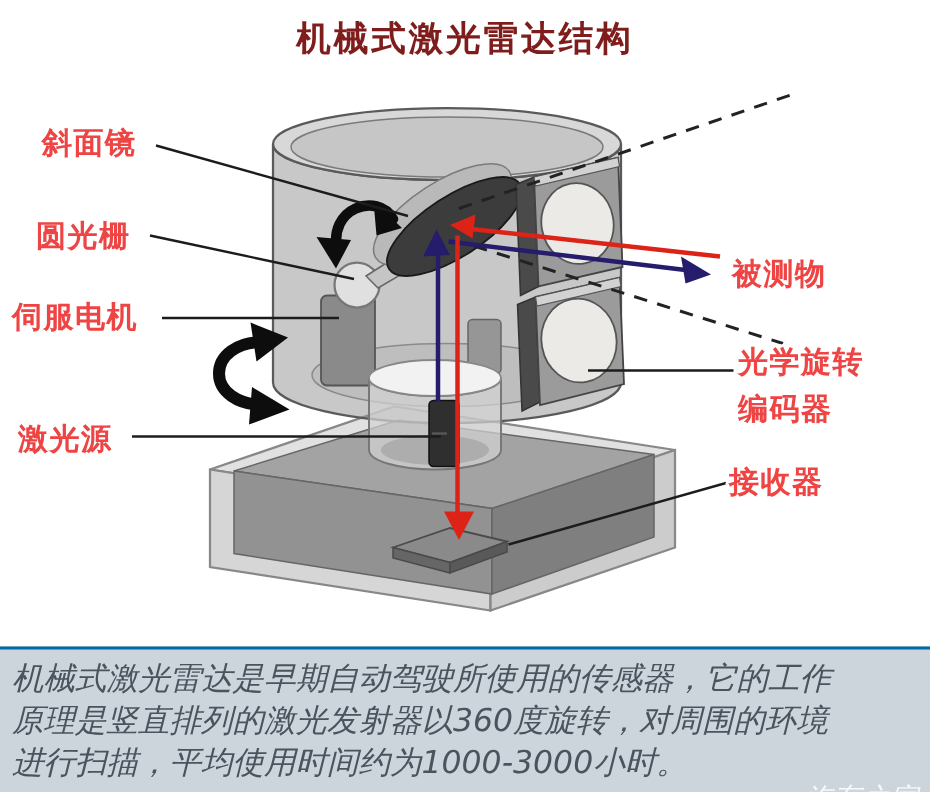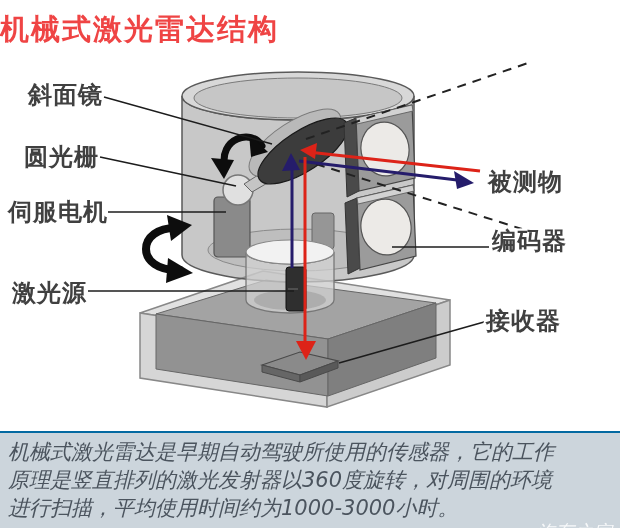--- a/index.html
+++ b/index.html
@@ -1,20 +1,20 @@
 <!DOCTYPE html>
 <html><head>
 <meta charset="utf-8">
 <style>
   html,body{margin:0;padding:0;background:#fff;}
   .stage{position:relative;width:620px;height:528px;background:#ffffff;overflow:hidden;
          font-family:"DejaVu Sans",sans-serif;}
-  .title{position:absolute;top:10px;left:0;width:620px;
-         font-size:29px;font-weight:700;color:#ef4444;letter-spacing:2px;}
-  .lbl{position:absolute;font-size:24px;font-weight:700;color:#404040;letter-spacing:1px;
+  .title{position:absolute;top:10px;left:0;width:620px;text-align:center;
+         font-size:23px;font-weight:700;color:#7f1d1d;letter-spacing:2px;}
+  .lbl{position:absolute;font-size:20px;font-weight:700;color:#ef4444;letter-spacing:1px;
        white-space:nowrap;line-height:31px;
        text-shadow:-2px -2px 0 #fff,2px -2px 0 #fff,-2px 2px 0 #fff,2px 2px 0 #fff,
                    0 -2px 0 #fff,0 2px 0 #fff,-2px 0 0 #fff,2px 0 0 #fff;}
   .lbl-slant{left:28px;top:80px;}
   .lbl-grating{left:24px;top:142px;}
   .lbl-servo{left:8px;top:198px;font-family:Liberation Mono, monospace;}
   .lbl-laser{left:12px;top:279px;font-family:Liberation Mono, monospace;}
   .lbl-target{left:488px;top:167px;}
   .lbl-encoder{left:492px;top:226px;}
   .lbl-receiver{left:486px;top:306px;}
@@ -127,20 +127,21 @@
       <line x1="339" y1="363" x2="484" y2="322"></line>
     </g>
   </svg>
 
   <div class="lbl lbl-slant">斜面镜</div>
   <div class="lbl lbl-grating">圆光栅</div>
   <div class="lbl lbl-servo">伺服电机</div>
   <div class="lbl lbl-laser">激光源</div>
   <div class="lbl lbl-target">被测物</div>
   <div class="lbl lbl-encoder">
+    <div>光学旋转</div>
     <div>编码器</div>
   </div>
   <div class="lbl lbl-receiver">接收器</div>
 
   <div class="caption">
     <div class="cap-line">机械式激光雷达是早期自动驾驶所使用的传感器，它的工作</div>
     <div class="cap-line">原理是竖直排列的激光发射器以360度旋转，对周围的环境</div>
     <div class="cap-line">进行扫描，平均使用时间约为1000-3000小时。</div>
     <div class="watermark">汽车之家</div>
   </div>

